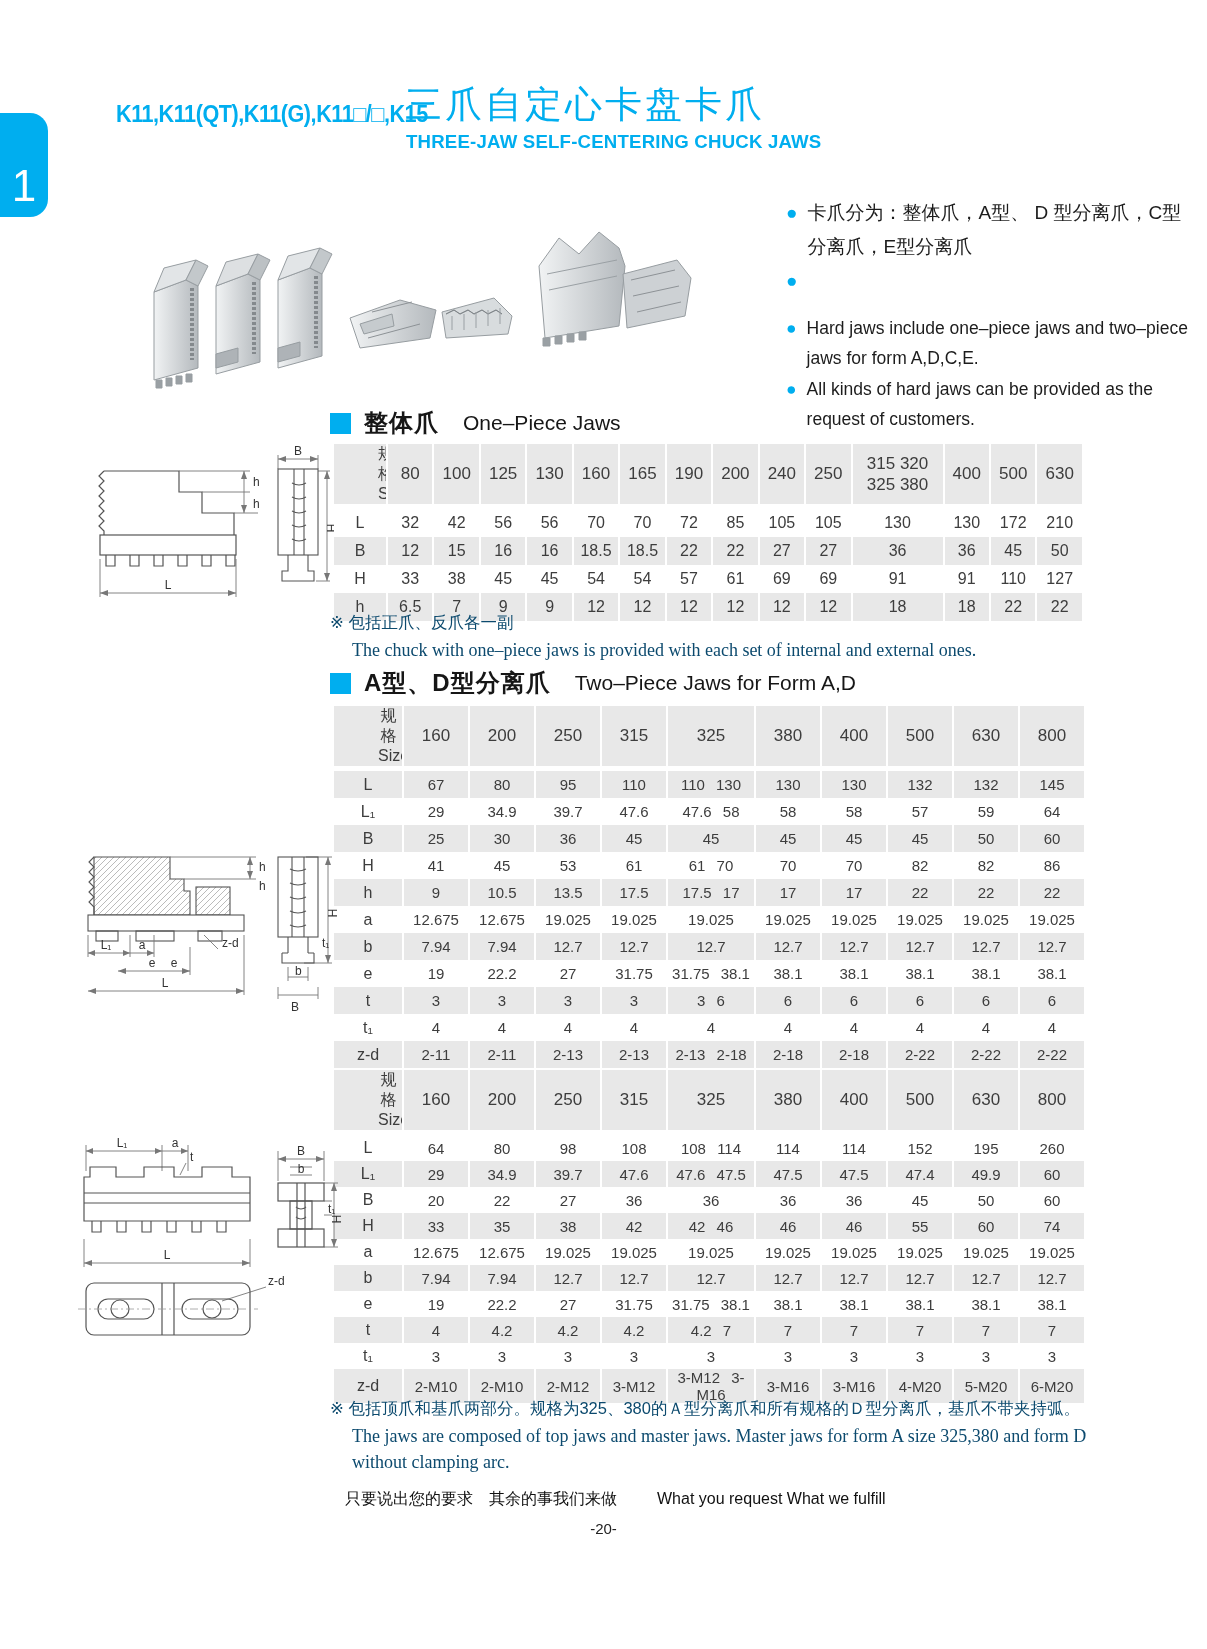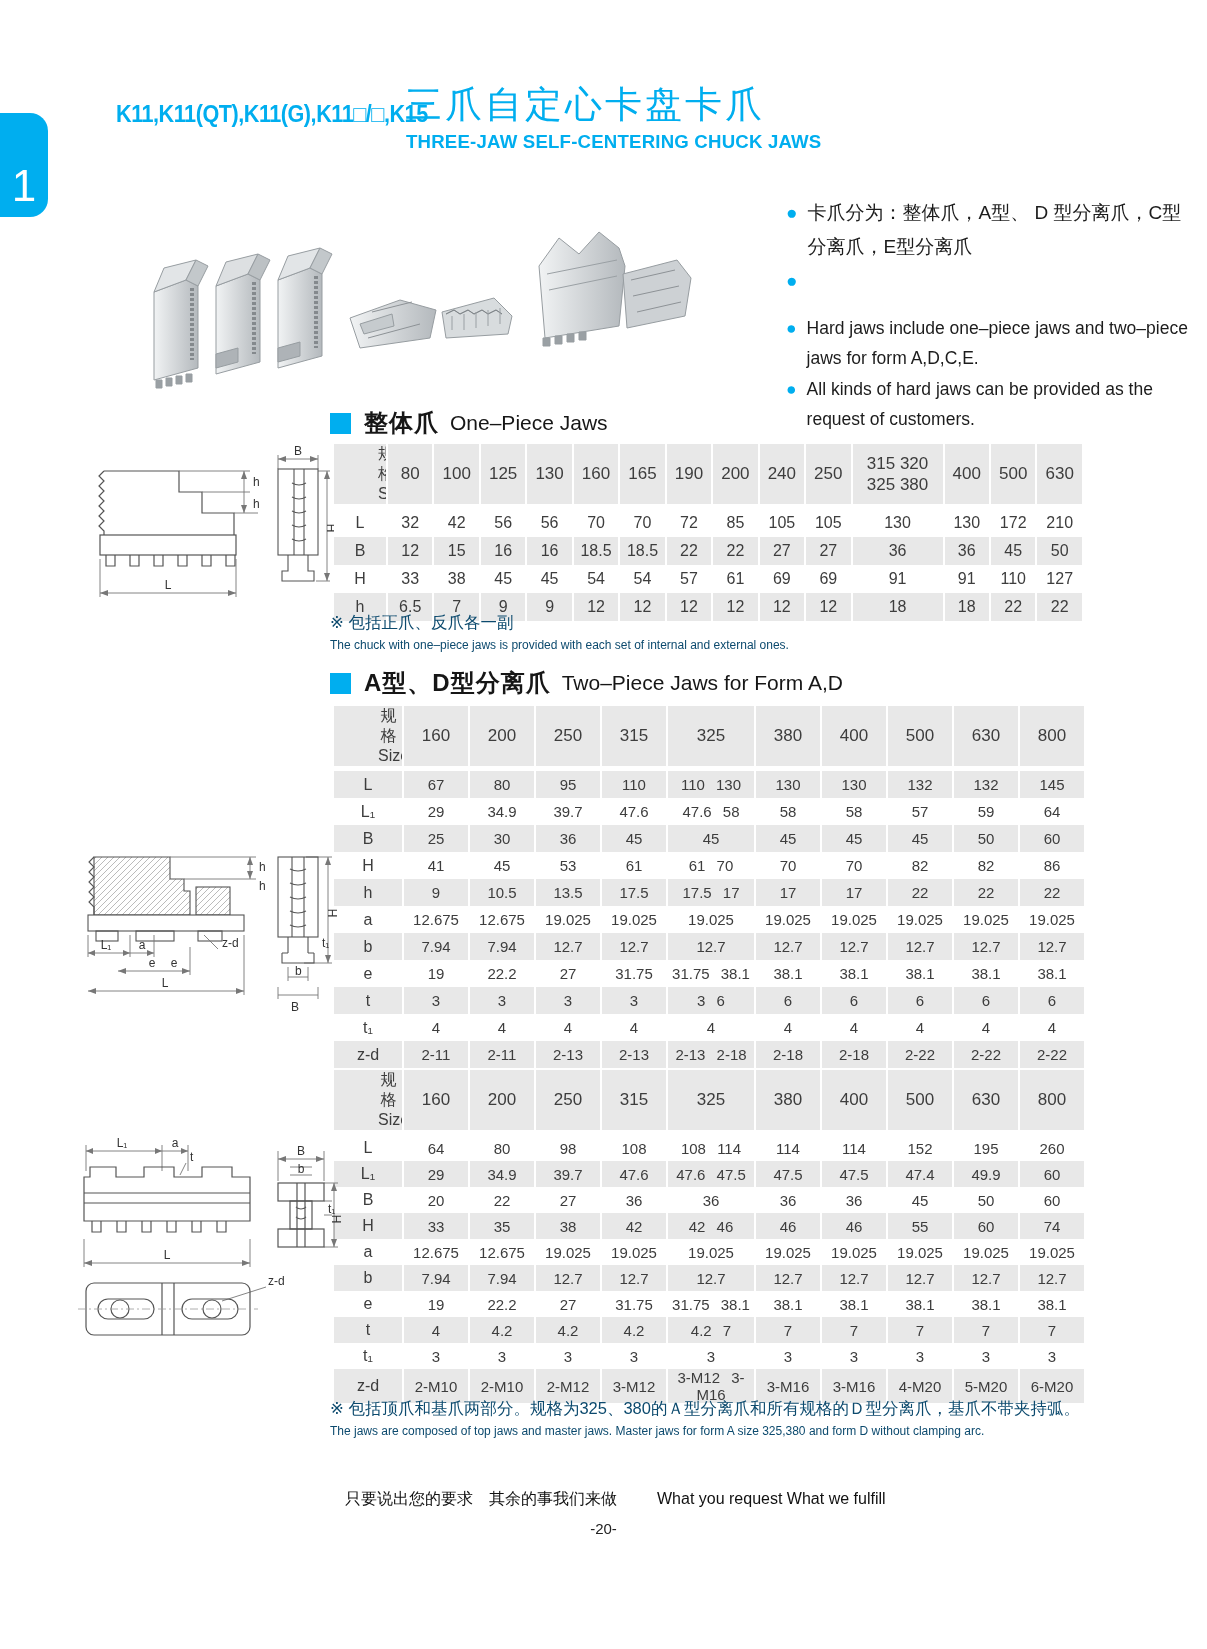--- a/index.html
+++ b/index.html
@@ -26,21 +26,21 @@
   .bullets li { display:flex; gap:10px; align-items:flex-start; }
   .bullets .dot { color:var(--accent); flex:0 0 auto; }
   #bullets-zh li { font-size:19px; line-height:1.8; color:#1c1c1c; }
   #bullets-en { margin-top:14px; }
   #bullets-en li { font-size:17.5px; line-height:1.75; color:#1c1c1c; }
 
   
   .sec-head { position:absolute; display:flex; align-items:center; }
   .sec-head .sq { width:21px; height:21px; background:var(--accent); margin-right:13px; }
   .sec-head .zh { font-weight:bold; font-size:24px; letter-spacing:1px; color:#161616; }
-  .sec-head .en { font-size:21px; margin-left:11px; color:#161616; }
+  .sec-head .en { font-size:21px; margin-left:24px; color:#161616; }
 
   
   .spec-table { position:absolute; border-collapse:separate; border-spacing:0; table-layout:fixed; }
   .spec-table th, .spec-table td { border-left:2px solid #fff; text-align:center; vertical-align:middle;
         font-weight:normal; color:#3d3d3d; padding:0; overflow:hidden; }
   .spec-table thead th { background:var(--shade); border-bottom:5px solid #fff;
         font-size:17px; white-space:pre-line; line-height:1.25; }
   .spec-table thead .size-head div { font-size:16px;margin-left:44px; }
   .spec-table thead .size-head div:first-child { letter-spacing:3px; }
   .spec-table tbody td { word-spacing:7px; }
@@ -51,21 +51,21 @@
   #table-one-piece tbody td { font-size:16px; }
   #table-two-piece-top { left:332px; top:706px; width:752px; }
   #table-two-piece-top thead tr { height:58px; } #table-two-piece-top tbody tr { height:27px; }
   #table-two-piece-bottom { left:332px; top:1070px; width:752px; }
   #table-two-piece-bottom thead tr { height:58px; } #table-two-piece-bottom tbody tr { height:26px; }
   #table-two-piece-top tbody td, #table-two-piece-bottom tbody td { font-size:15px; }
 
   
   .note { position:absolute; color:#0c4a6e; }
   .note .zh { font-size:16.5px; }
-  .note .en { font-size:12px; margin-top:3px; line-height:1.45; }
+  .note .en { font-size:18px; margin-left:22px; margin-top:3px; line-height:1.45;font-family:Liberation Serif, serif; }
   #note-one-piece { left:330px; top:612px; width:740px; }
   #note-two-piece { left:330px; top:1398px; width:800px; }
   .slogan { position:absolute; left:345px; top:1489px; font-size:16px; color:#111; white-space:nowrap; }
   .slogan .en { margin-left:40px; }
   .page-num { position:absolute; left:50%; transform:translateX(-50%); top:1520px; font-size:15px; color:#222; }
 
   
   .draw, .photo { position:absolute; }
   .draw text { font-family:"Liberation Sans","DejaVu Sans",sans-serif; font-size:12px; fill:#333; }
 </style>

